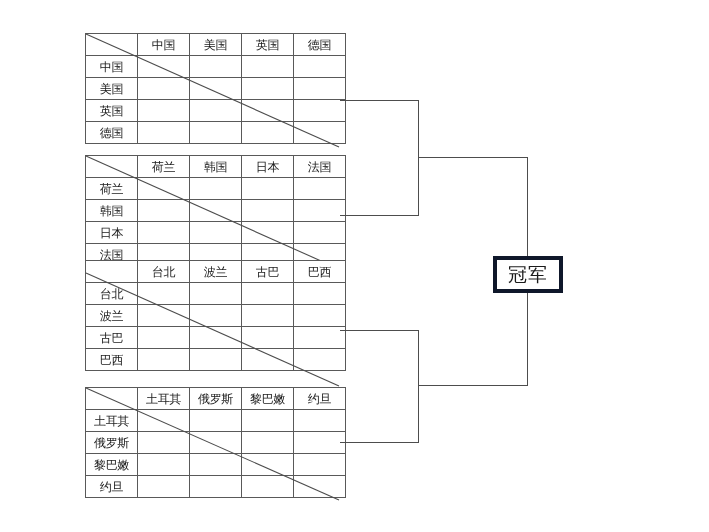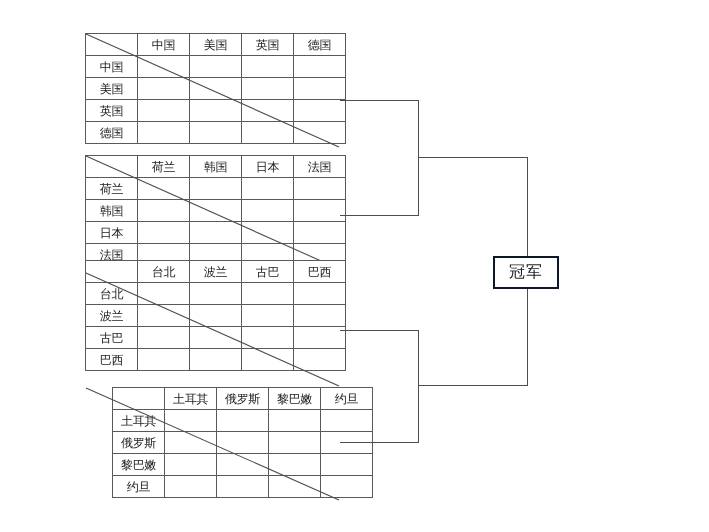--- a/index.html
+++ b/index.html
@@ -69,26 +69,26 @@
   .h-line { height: 1px; }
   .v-line { width: 1px; }
 
   
   #champion-box {
     position: absolute;
     left: 493px;
     top: 256px;
     width: 62px;
     height: 29px;
-    border: 2px solid #0f172a;
+    border: 4px solid #0f172a;
     background: #ffffff;
     display: flex;
     align-items: center;
     justify-content: center;
-    font-size: 16px;
+    font-size: 19px;
     color: #1a1a1a;
     letter-spacing: 1px;
     z-index: 5;
   }
 </style>
 </head>
 <body>
 
 <div id="canvas">
 
@@ -220,21 +220,21 @@
       <td></td>
     </tr>
   </tbody>
     </table>
   <div class="diag" style="top:272px; height:115px;">
     <svg width="255" height="115" viewBox="0 0 255 115">
       <line x1="1" y1="1" x2="254" y2="114" stroke="#4d4d4d" stroke-width="1.1"></line>
     </svg>
   </div>
 
-  <table class="group-table" style="top:387px;margin-left:27px;">
+  <table class="group-table" style="top:387px;">
     <tbody>
         <tr>
       <td class="corner-cell col-label"></td>
       <td class="col-team">土耳其</td>
       <td class="col-team">俄罗斯</td>
       <td class="col-team">黎巴嫩</td>
       <td class="col-team-l">约旦</td>
     </tr>
     <tr>
       <td class="row-label">土耳其</td>

